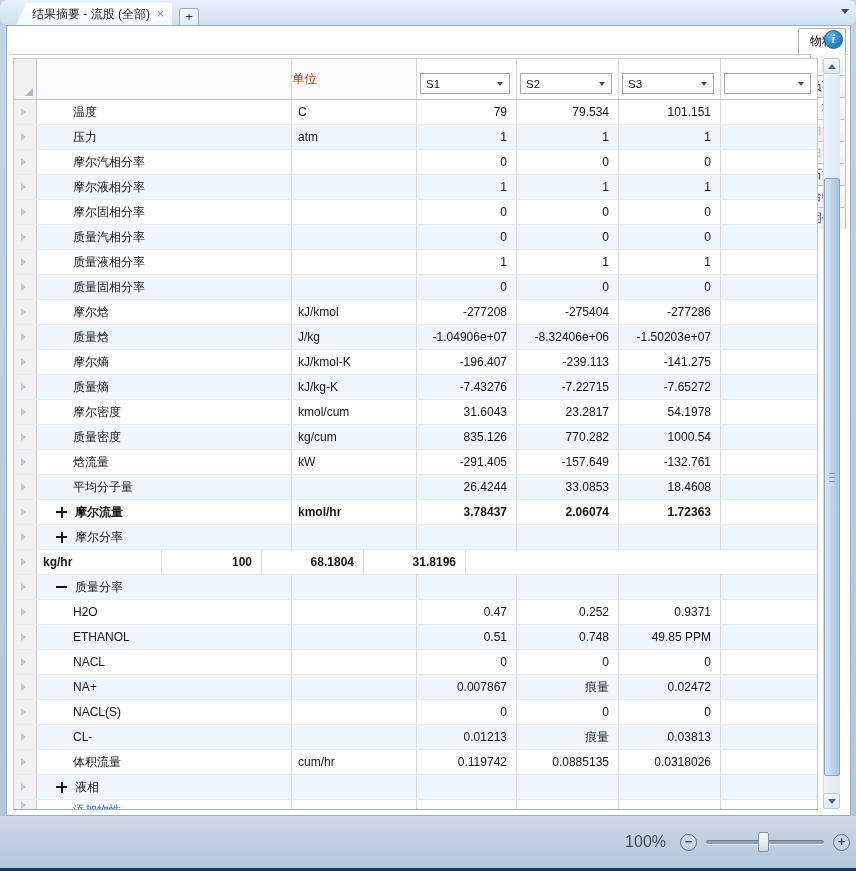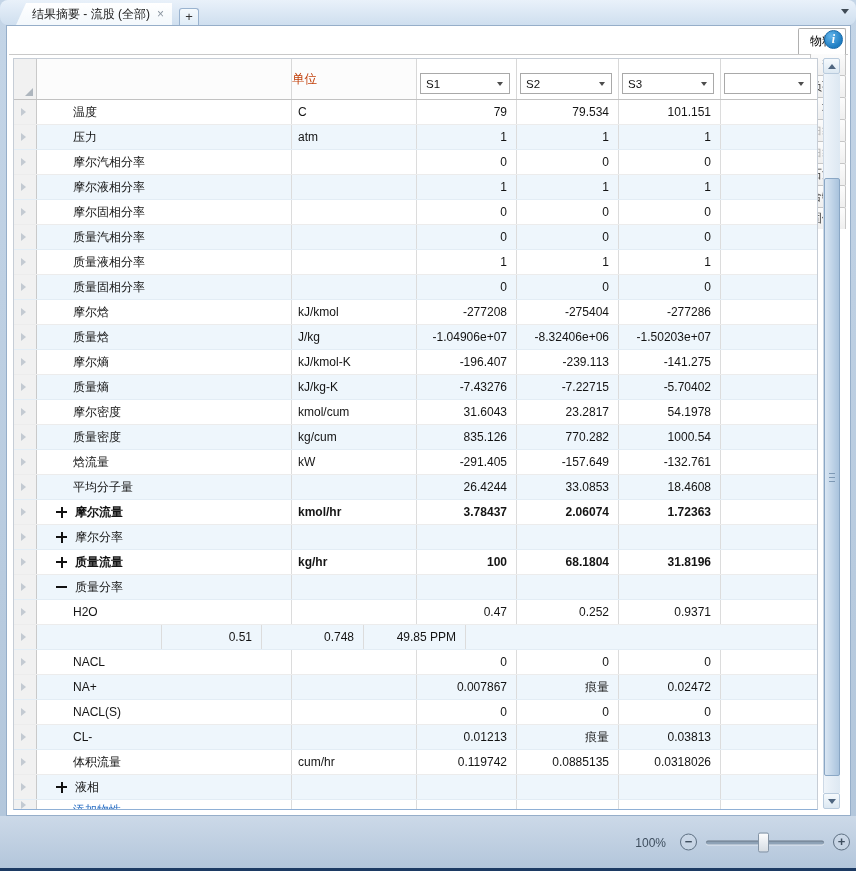--- a/index.html
+++ b/index.html
@@ -120,21 +120,21 @@
   .sb-thumb{position:absolute;left:0;right:0;top:104px;height:598px;box-sizing:border-box;
     background:linear-gradient(90deg,#d9e6f3,#a9c3dd);border:1px solid #8aa7c5;border-radius:2px}
   .grip{position:absolute;left:4px;right:4px;top:50%;margin-top:-4px;height:7px;
     border-top:1px solid #7d99b5;border-bottom:1px solid #7d99b5}
   .grip::after{content:"";position:absolute;left:0;right:0;top:3px;height:1px;background:#7d99b5}
   
   .statusbar{position:absolute;left:0;right:0;bottom:3px;height:52px;
     background:linear-gradient(#ccd9e8,#b3c6db)}
   .zoomctl{position:absolute;right:6px;top:50%;transform:translateY(-50%);
     display:flex;align-items:center;gap:9px}
-  .zoom-label{font-size:12px;color:#3e4e5e;margin-right:5px}
+  .zoom-label{font-size:16px;color:#3e4e5e;margin-right:5px}
   .zbtn{width:17px;height:17px;border:1.5px solid #5d6f82;border-radius:50%;color:#3e4e5e;
     font-size:13px;line-height:13px;text-align:center;box-sizing:border-box;font-weight:bold;
     background:rgba(255,255,255,0.14)}
   .ztrack{width:118px;height:4px;background:#8fa3b8;border-radius:2px;position:relative;
     box-shadow:inset 0 1px 1px rgba(0,0,0,0.28),0 1px 0 rgba(255,255,255,0.55)}
   .zthumb{position:absolute;left:52px;top:-8px;width:11px;height:20px;box-sizing:border-box;
     background:linear-gradient(#fdfdfe,#e4e9ee 60%,#d6dce2);border:1px solid #8494a5;border-radius:2px}
   .navline{position:absolute;left:0;right:0;bottom:0;height:3px;background:#1c3a63}
 </style>
 </head>
@@ -344,21 +344,21 @@
         <div class="trow alt">
           <div class="rh">
             <span class="rarrow"></span>
           </div>
           <div class="c lab">
             <span>质量熵</span>
           </div>
           <div class="c unit">kJ/kg-K</div>
           <div class="c val v0">-7.43276</div>
           <div class="c val v1">-7.22715</div>
-          <div class="c val v2">-5.70402</div>
+          <div class="c val v2">-7.65272</div>
           <div class="c extra"></div>
         </div>
         <div class="trow">
           <div class="rh">
             <span class="rarrow"></span>
           </div>
           <div class="c lab">
             <span>摩尔密度</span>
           </div>
           <div class="c unit">kmol/cum</div>
@@ -431,24 +431,20 @@
           <div class="c unit"></div>
           <div class="c val v0"></div>
           <div class="c val v1"></div>
           <div class="c val v2"></div>
           <div class="c extra"></div>
         </div>
         <div class="trow bold">
           <div class="rh">
             <span class="rarrow"></span>
           </div>
-          <div class="c lab hasexp">
-            <span class="exp plus"></span>
-            <span>质量流量</span>
-          </div>
           <div class="c unit">kg/hr</div>
           <div class="c val v0">100</div>
           <div class="c val v1">68.1804</div>
           <div class="c val v2">31.8196</div>
           <div class="c extra"></div>
         </div>
         <div class="trow alt">
           <div class="rh">
             <span class="rarrow"></span>
           </div>
@@ -471,20 +467,23 @@
           </div>
           <div class="c unit"></div>
           <div class="c val v0">0.47</div>
           <div class="c val v1">0.252</div>
           <div class="c val v2">0.9371</div>
           <div class="c extra"></div>
         </div>
         <div class="trow alt">
           <div class="rh">
             <span class="rarrow"></span>
+          </div>
+          <div class="c lab lv1">
+            <span>ETHANOL</span>
           </div>
           <div class="c unit"></div>
           <div class="c val v0">0.51</div>
           <div class="c val v1">0.748</div>
           <div class="c val v2">49.85 PPM</div>
           <div class="c extra"></div>
         </div>
         <div class="trow">
           <div class="rh">
             <span class="rarrow"></span>

